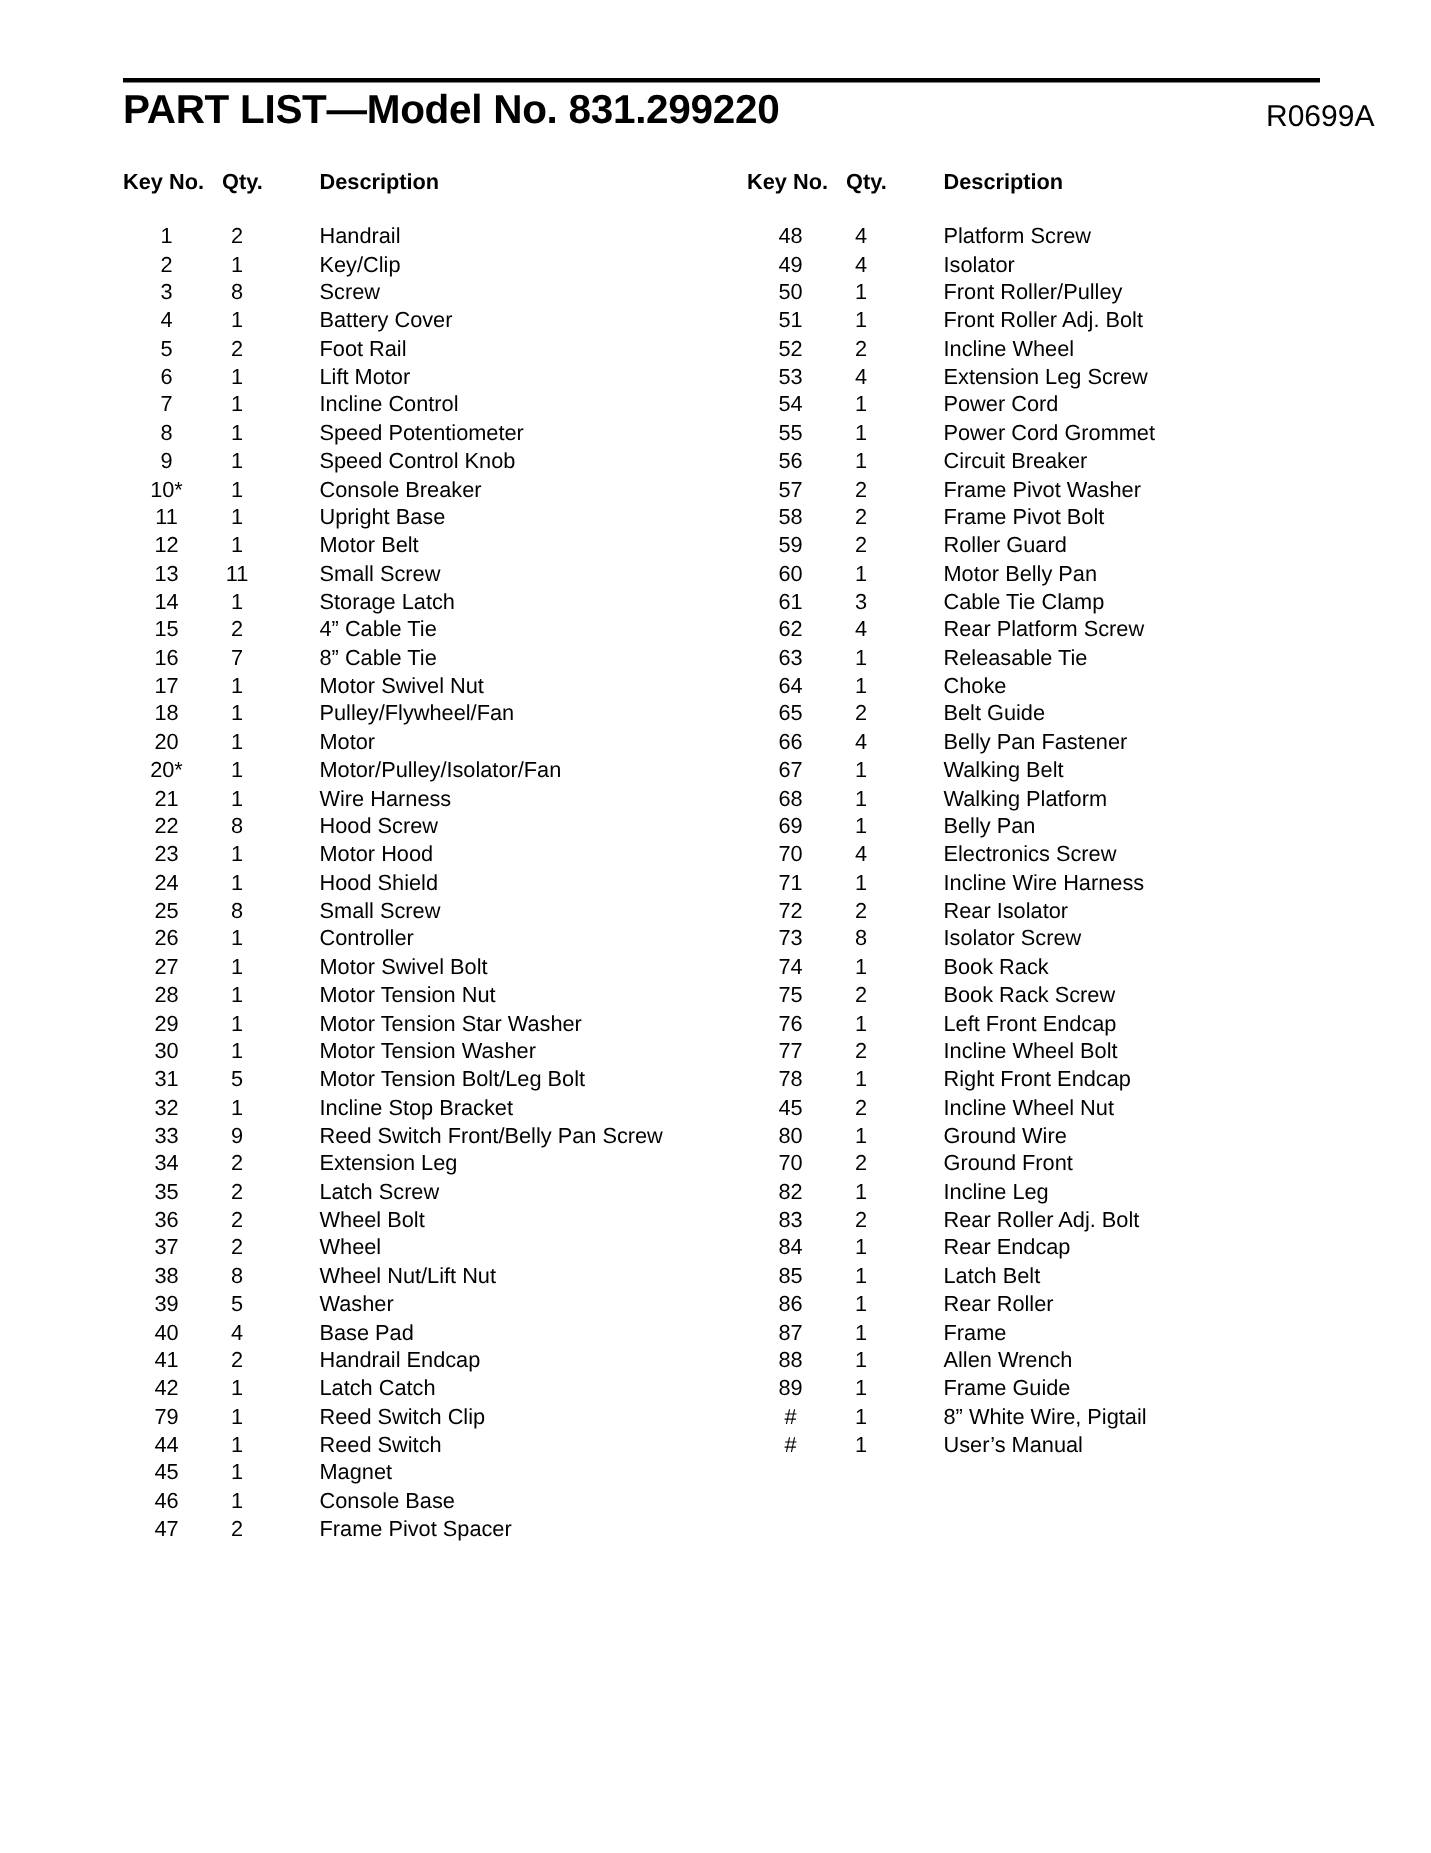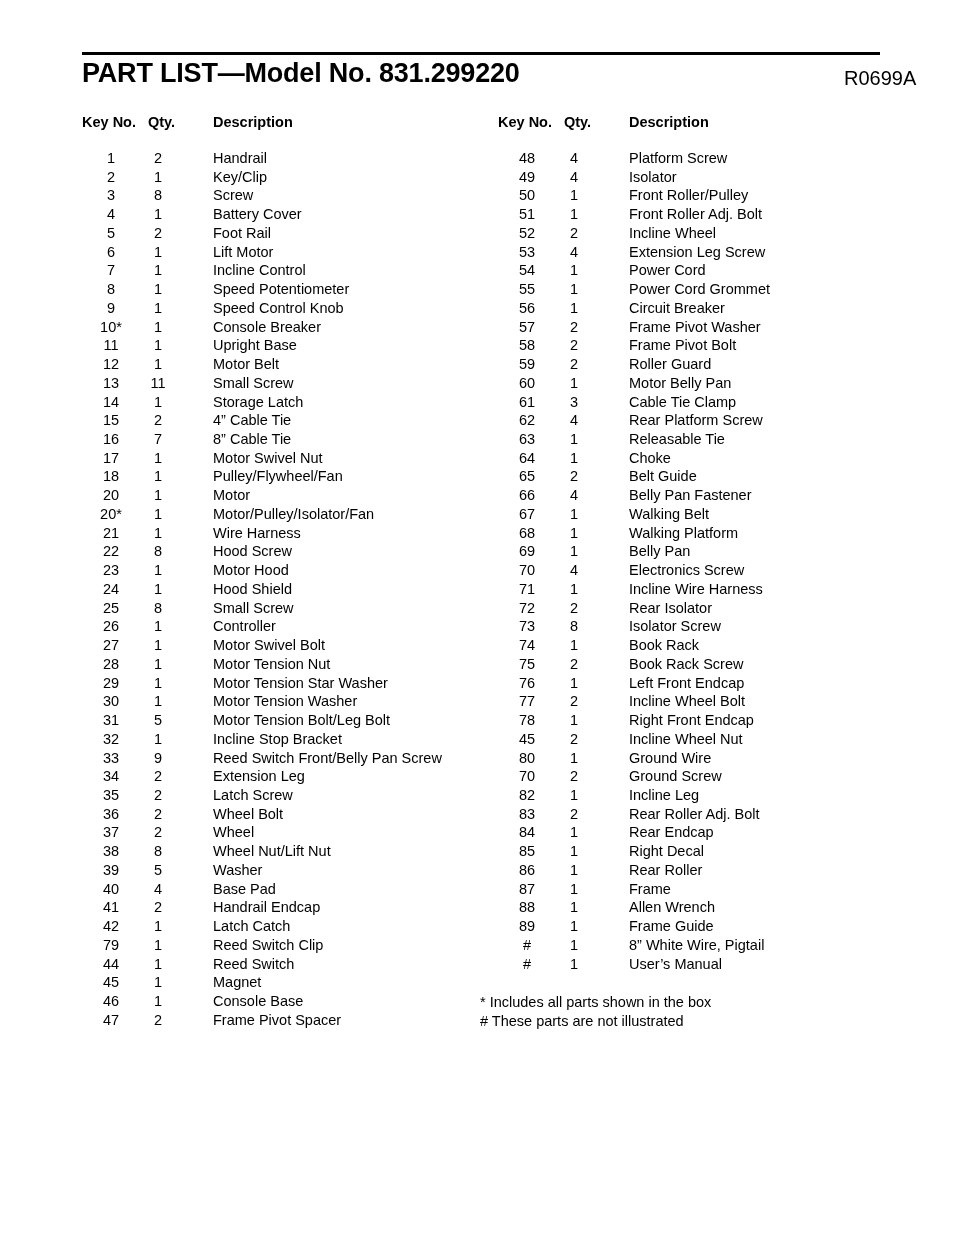--- a/index.html
+++ b/index.html
@@ -530,41 +530,41 @@
         <span class="cell-desc">Incline Wheel Nut</span>
       </div>
       <div class="row">
         <span class="cell-key">80</span>
         <span class="cell-qty">1</span>
         <span class="cell-desc">Ground Wire</span>
       </div>
       <div class="row">
         <span class="cell-key">70</span>
         <span class="cell-qty">2</span>
-        <span class="cell-desc">Ground Screw</span>
+        <span class="cell-desc">Ground Front</span>
       </div>
       <div class="row">
         <span class="cell-key">82</span>
         <span class="cell-qty">1</span>
         <span class="cell-desc">Incline Leg</span>
       </div>
       <div class="row">
         <span class="cell-key">83</span>
         <span class="cell-qty">2</span>
         <span class="cell-desc">Rear Roller Adj. Bolt</span>
       </div>
       <div class="row">
         <span class="cell-key">84</span>
         <span class="cell-qty">1</span>
         <span class="cell-desc">Rear Endcap</span>
       </div>
       <div class="row">
         <span class="cell-key">85</span>
         <span class="cell-qty">1</span>
-        <span class="cell-desc">Right Decal</span>
+        <span class="cell-desc">Latch Belt</span>
       </div>
       <div class="row">
         <span class="cell-key">86</span>
         <span class="cell-qty">1</span>
         <span class="cell-desc">Rear Roller</span>
       </div>
       <div class="row">
         <span class="cell-key">87</span>
         <span class="cell-qty">1</span>
         <span class="cell-desc">Frame</span>
@@ -584,18 +584,14 @@
         <span class="cell-qty">1</span>
         <span class="cell-desc">8” White Wire, Pigtail</span>
       </div>
       <div class="row">
         <span class="cell-key">#</span>
         <span class="cell-qty">1</span>
         <span class="cell-desc">User’s Manual</span>
       </div>
     </div>
 
-  <div class="footnotes" id="footnotes">
-      <div class="footnote">* Includes all parts shown in the box</div>
-      <div class="footnote"># These parts are not illustrated</div>
-    </div>
 
 </div>
 
 </body></html>

